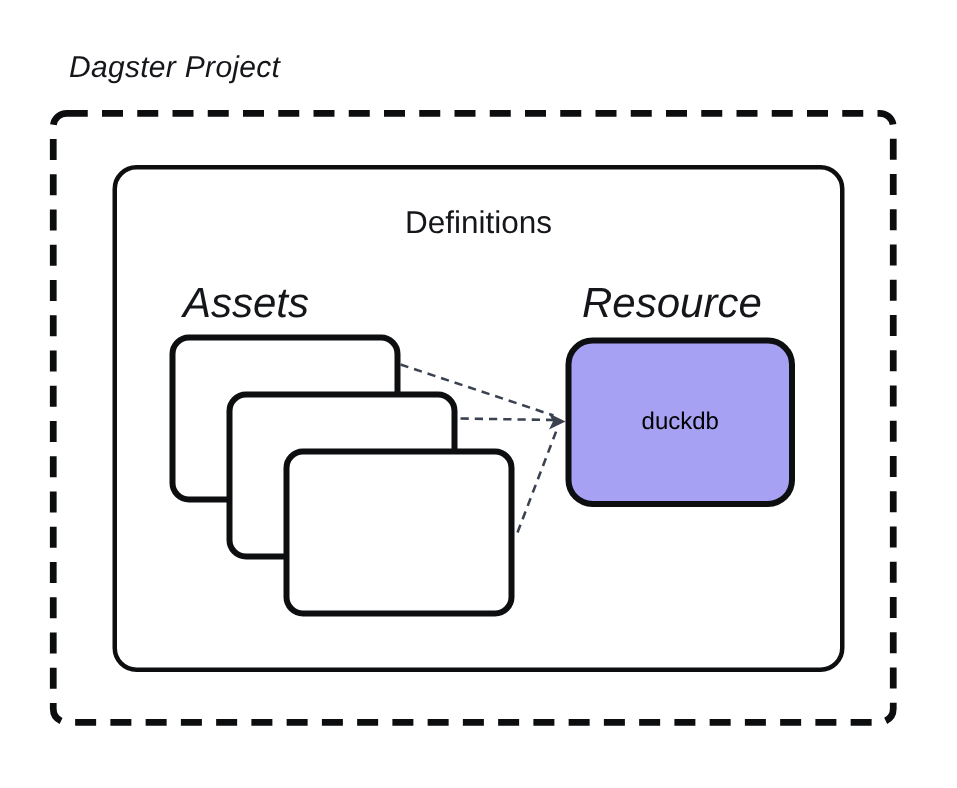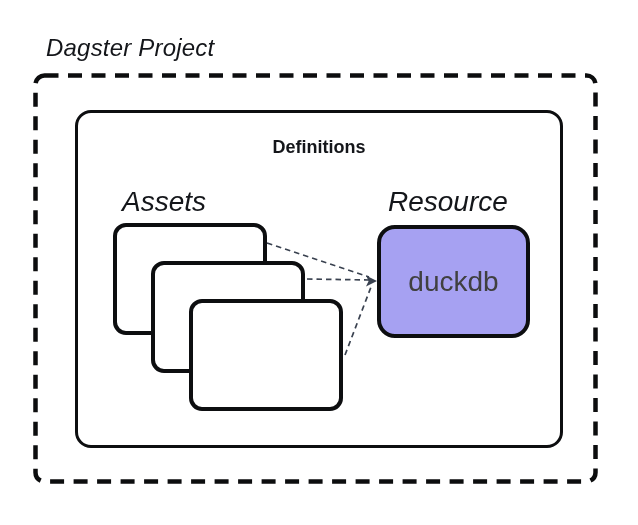--- a/index.html
+++ b/index.html
@@ -14,21 +14,21 @@
     background: #ffffff;
     font-family: "Liberation Sans", sans-serif;
     color: #14161a;
     overflow: hidden;
   }
   .abs { position: absolute; }
 
   .diagram-title {
     left: 46px;
     top: 34px;
-    font-size: 24px;
+    font-size: 20px;
     font-style: italic;
     font-weight: 500;
     letter-spacing: 0.2px;
     white-space: nowrap;
   }
 
   .definitions-box {
     left: 75px;
     top: 110px;
     width: 488px;
@@ -37,22 +37,22 @@
     border-radius: 16px;
     background: #ffffff;
     box-sizing: border-box;
   }
 
   .definitions-label {
     left: 75px;
     top: 137px;
     width: 488px;
     text-align: center;
-    font-size: 18px;
-    font-weight: 700;
+    font-size: 21px;
+    font-weight: 400;
   }
 
   .section-label {
     font-size: 28px;
     font-style: italic;
     font-weight: 500;
     white-space: nowrap;
   }
   .assets-label   { left: 122px; top: 186px; }
   .resource-label { left: 388px; top: 186px; }
@@ -77,23 +77,23 @@
     height: 113px;
     border: 4px solid #0d0e10;
     border-radius: 18px;
     box-sizing: border-box;
     background: #a6a1f2;
     display: flex;
     align-items: center;
     justify-content: center;
   }
   .resource-box-label {
-    font-size: 28px;
+    font-size: 16px;
     font-weight: 400;
-    color: #404040;
+    color: #000000;
   }
 
   .overlay {
     position: absolute;
     left: 0;
     top: 0;
     pointer-events: none;
     z-index: 5;
   }
   .boundary {

